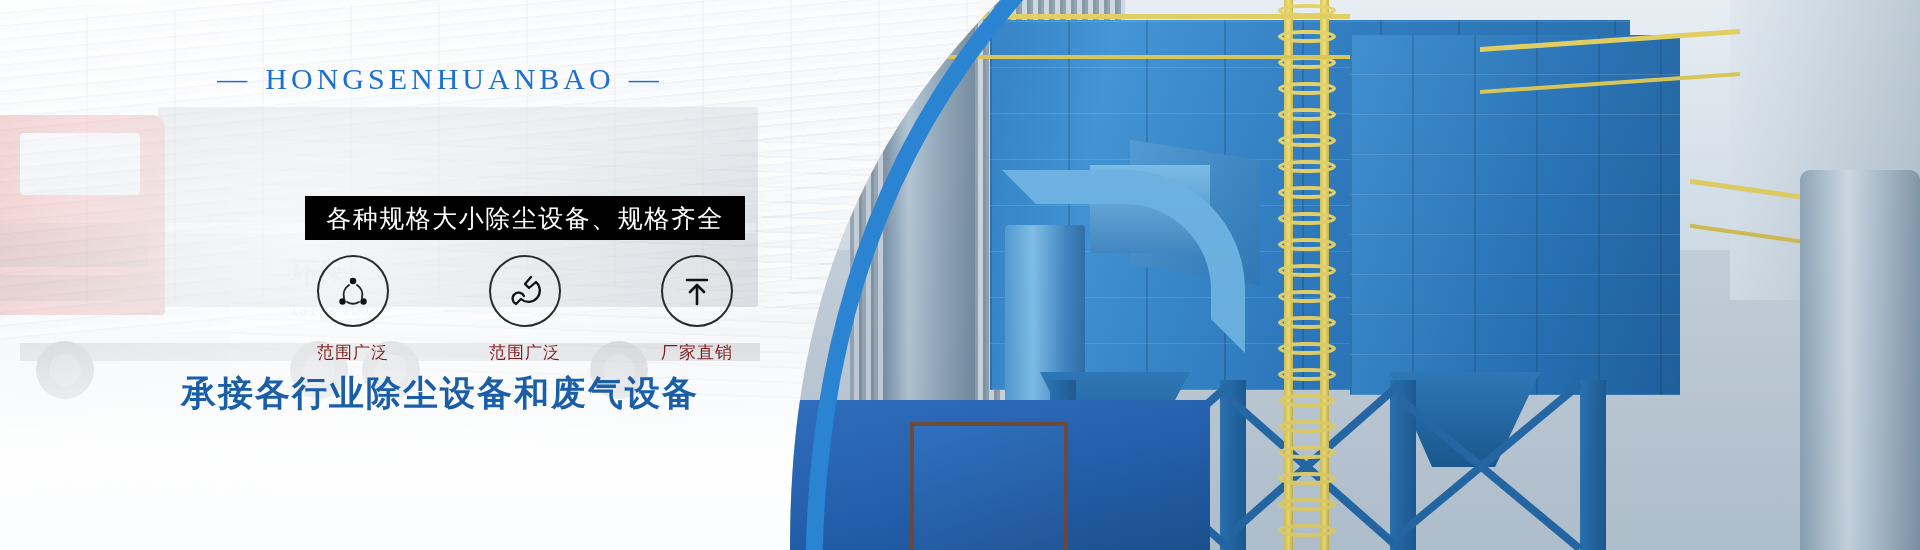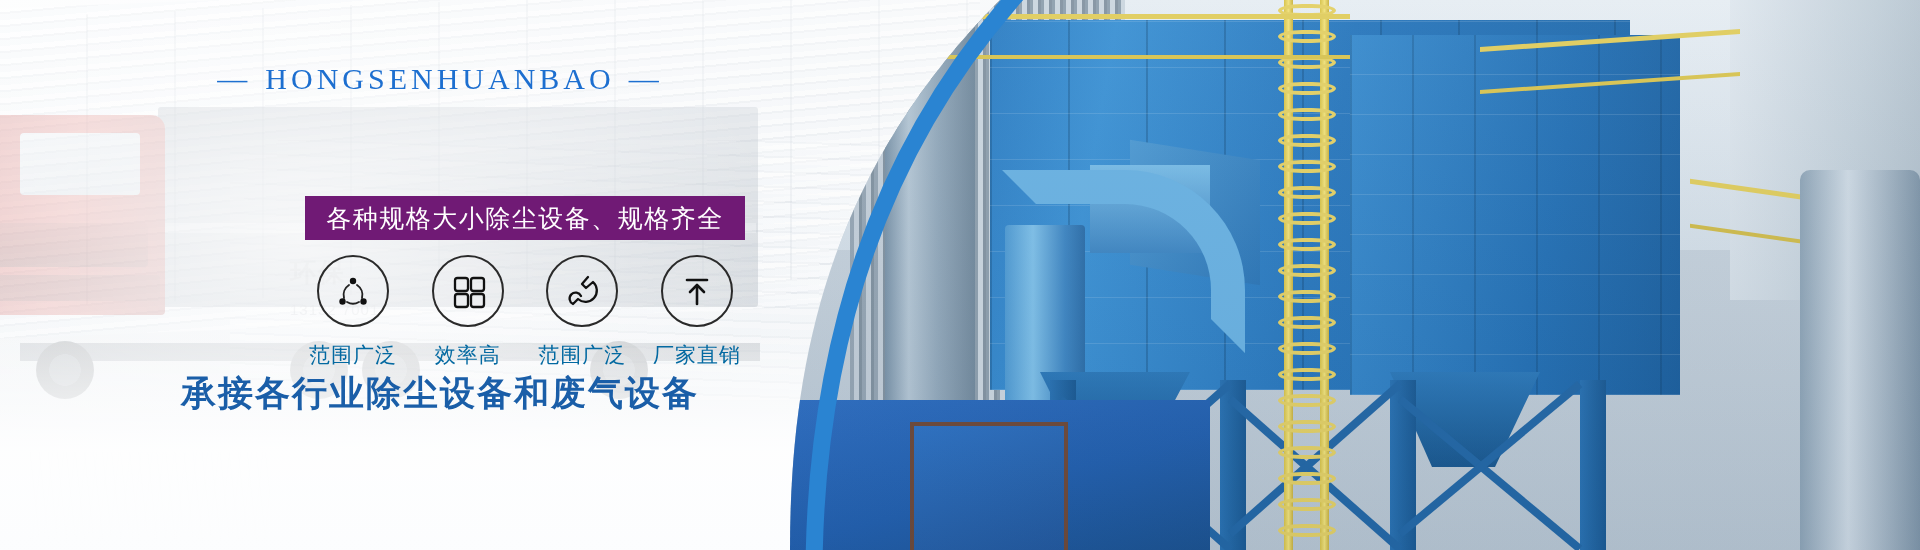--- a/index.html
+++ b/index.html
@@ -163,29 +163,29 @@
   .eyebrow .dash{display:inline-block;margin:0 14px;font-size:30px;}
 
   .headline{position:absolute;top:107px;left:0;width:880px;text-align:center;
     font-size:64px;font-weight:bold;letter-spacing:3px;white-space:nowrap;
     color:#3c2f2b;
     background:linear-gradient(180deg,#4a3a35 0%,#3a2c28 45%,#5a4a44 100%);
     -webkit-background-clip:text;background-clip:text;
     text-shadow:0 2px 4px rgba(120,100,95,.35);}
 
   .ribbon{position:absolute;top:196px;left:305px;width:440px;height:44px;
-    background:#701a75;display:flex;align-items:center;justify-content:center;}
+    background:#000000;display:flex;align-items:center;justify-content:center;}
   .ribbon span{color:#ffffff;font-size:25px;letter-spacing:1.5px;font-weight:500;white-space:nowrap;}
 
   .features{position:absolute;top:255px;left:305px;width:440px;
     display:flex;justify-content:space-between;}
   .feature{width:96px;display:flex;flex-direction:column;align-items:center;}
   .circle{width:68px;height:68px;border-radius:50%;border:2.5px solid #2a2a2a;
     display:flex;align-items:center;justify-content:center;background:rgba(255,255,255,.10);}
-  .feat-label{margin-top:14px;font-size:21px;color:#0369a1;letter-spacing:1px;white-space:nowrap;}
+  .feat-label{margin-top:14px;font-size:17px;color:#7f1d1d;letter-spacing:1px;white-space:nowrap;}
 
   .tagline{position:absolute;top:370px;left:0;width:880px;text-align:center;
     color:#1a5ea8;font-size:35px;font-weight:bold;letter-spacing:2px;white-space:nowrap;}
 </style>
 </head>
 <body>
 
 <div class="banner">
 
   <div class="bg-left">
@@ -312,31 +312,20 @@
             <path d="M24 14 A12 12 0 0 1 29 27" fill="none" stroke="#222" stroke-width="1.9" stroke-linecap="round"></path>
             <path d="M14 31 A12 12 0 0 0 26 31" fill="none" stroke="#222" stroke-width="1.9" stroke-linecap="round"></path>
             <circle cx="20" cy="10" r="3.2" fill="#111"></circle>
             <circle cx="9.5" cy="30.5" r="3.2" fill="#111"></circle>
             <circle cx="30.5" cy="30.5" r="3.2" fill="#111"></circle>
           </svg>
         </div>
         <div class="feat-label">范围广泛</div>
       </div>
 
-      <div class="feature">
-        <div class="circle">
-          <svg width="40" height="40" viewBox="0 0 40 40">
-            <rect x="7" y="7" width="13" height="13" rx="2.5" fill="none" stroke="#111" stroke-width="2.3"></rect>
-            <rect x="23" y="7" width="13" height="13" rx="2.5" fill="none" stroke="#111" stroke-width="2.3"></rect>
-            <rect x="7" y="23" width="13" height="13" rx="2.5" fill="none" stroke="#111" stroke-width="2.3"></rect>
-            <rect x="23" y="23" width="13" height="13" rx="2.5" fill="none" stroke="#111" stroke-width="2.3"></rect>
-          </svg>
-        </div>
-        <div class="feat-label">效率高</div>
-      </div>
 
       <div class="feature">
         <div class="circle">
           <svg width="42" height="42" viewBox="0 0 42 42">
             <path d="M27 7 L21 14 L25 18 L32 12 A11 11 0 0 1 17 29 L12 34 A6 6 0 1 1 20 26" fill="none" stroke="#111" stroke-width="2.3" stroke-linecap="round" stroke-linejoin="round"></path>
           </svg>
         </div>
         <div class="feat-label">范围广泛</div>
       </div>
 

